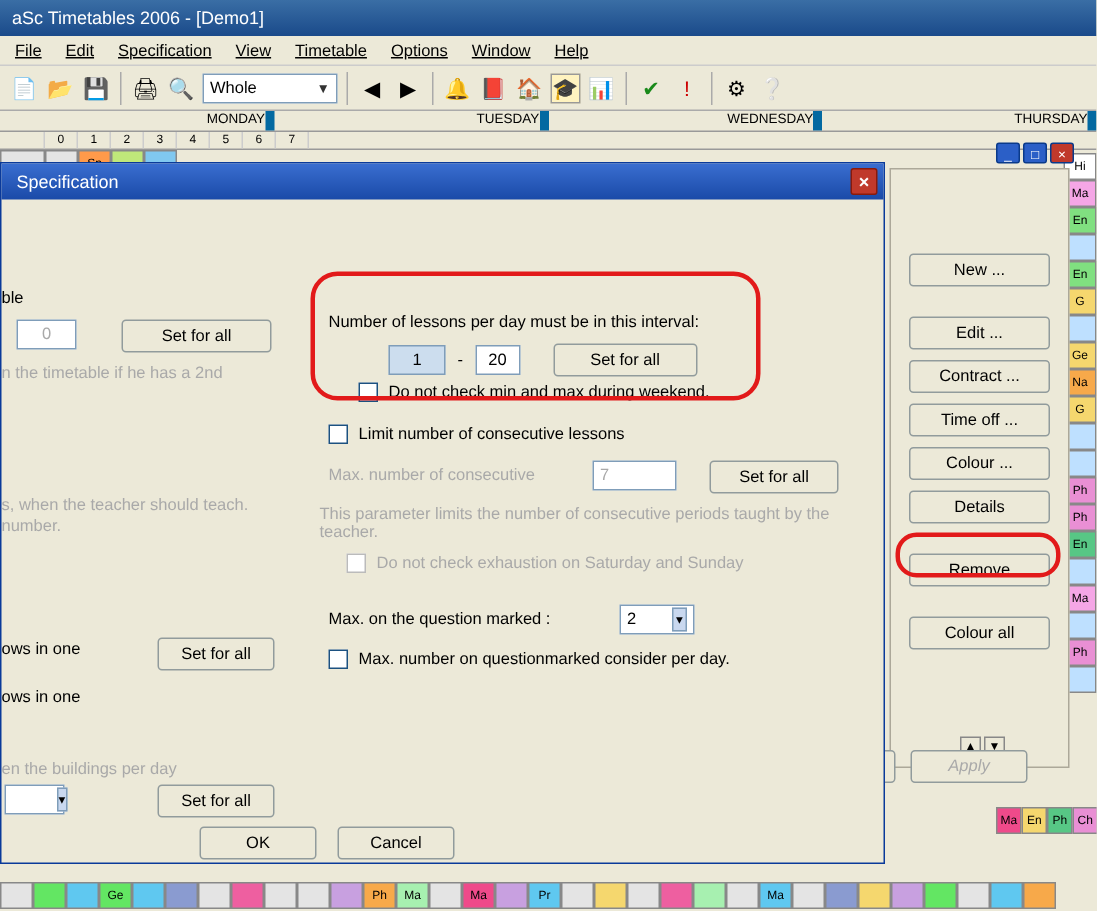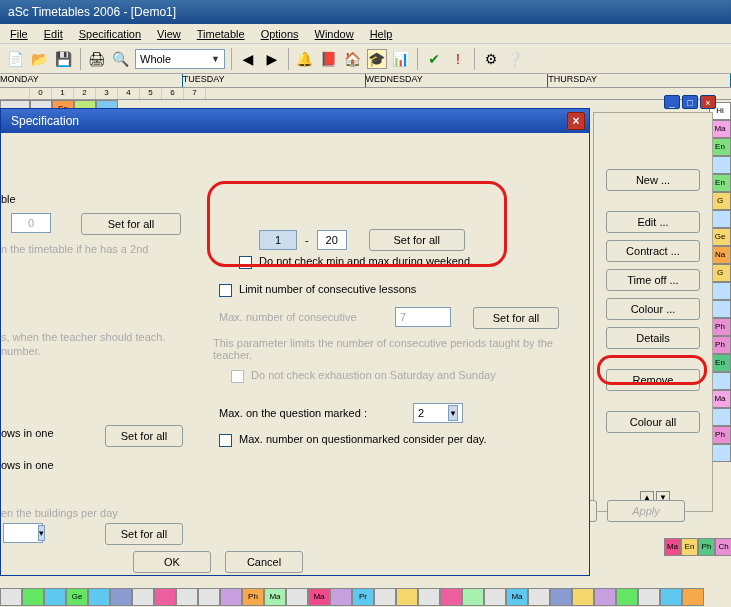--- a/index.html
+++ b/index.html
@@ -50,21 +50,21 @@
   .tbicon.active { border:1px solid #999;background:#fff3c0;}
   .combo {
     height:20px;border:1px solid #7f9db9;background:#fff;
     display:flex;align-items:center;padding:0 4px;min-width:90px;
   }
   .combo .v{flex:1;}
   .combo .arr{font-size:9px;color:#333;}
   .sep{width:1px;height:22px;background:#aaa;margin:0 2px;}
   
   .daysrow{display:flex;background:#ece9d8;height:14px;font-size:9px;border-bottom:1px solid #999;}
-  .daysrow .dcell{flex:1;text-align:left;border-right:1px solid #0369a1;}
+  .daysrow .dcell{flex:1;text-align:right;border-right:6px solid #0369a1;}
   .numsrow{display:flex;background:#ece9d8;height:12px;font-size:8px;border-bottom:1px solid #999;}
   .numsrow .ncell{width:22px;text-align:center;border-right:1px solid #ccc;}
   
   .cellrow{display:flex;height:18px;}
   .tcl{width:22px;height:18px;border:1px solid #888;font-size:8px;text-align:center;line-height:16px;color:#000;}
   
   .rightstrip{position:absolute;right:0;top:102px;width:22px;}
   
   .rightpanel{
     position:absolute;right:18px;top:112px;width:120px;height:400px;
@@ -309,20 +309,21 @@
     <div class="btn" style="position:absolute;left:104px;top:292px;min-width:78px">Set for all</div>
     <div style="position:absolute;left:0;top:326px">ows in one</div>
 
     <div class="gray" style="position:absolute;left:0;top:374px">en the buildings per day</div>
     <div class="sel" style="position:absolute;left:2px;top:390px;width:40px">
       <span class="v"></span>
       <span class="arr">▾</span>
     </div>
     <div class="btn" style="position:absolute;left:104px;top:390px;min-width:78px">Set for all</div>
 
+    <div style="position:absolute;left:218px;top:76px">Number of lessons per day must be in this interval:</div>
     <div style="position:absolute;left:258px;top:96px;display:flex;align-items:center;gap:8px">
       <div class="txtin" style="width:38px;background:#cde;color:#000">1</div>
       <span>-</span>
       <div class="txtin" style="width:30px">20</div>
       <div class="btn" style="min-width:96px;margin-left:14px">Set for all</div>
     </div>
     <div style="position:absolute;left:238px;top:122px">
       <span class="cb"></span>
       <span>Do not check min and max during weekend.</span>
     </div>

